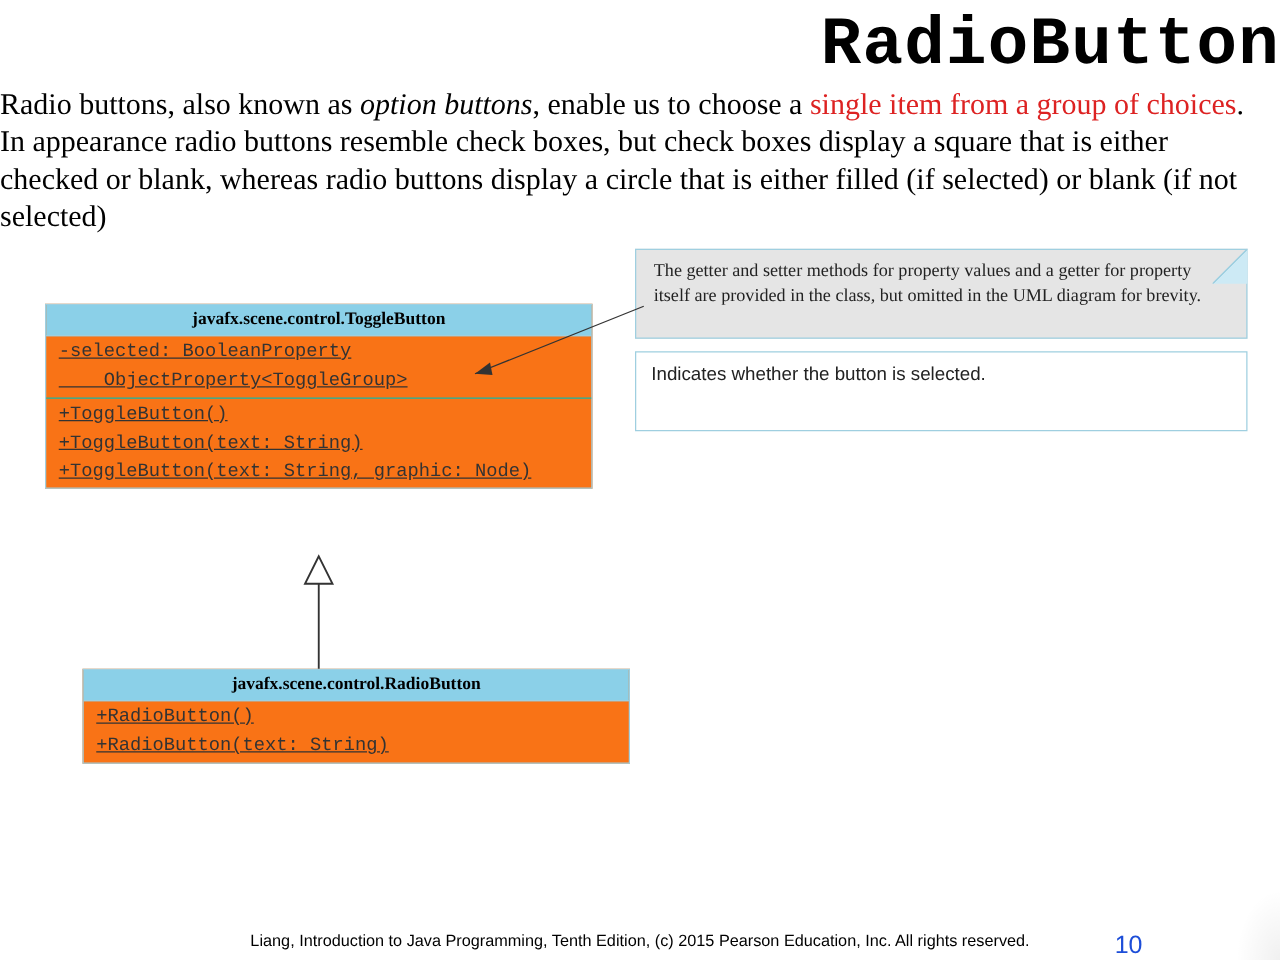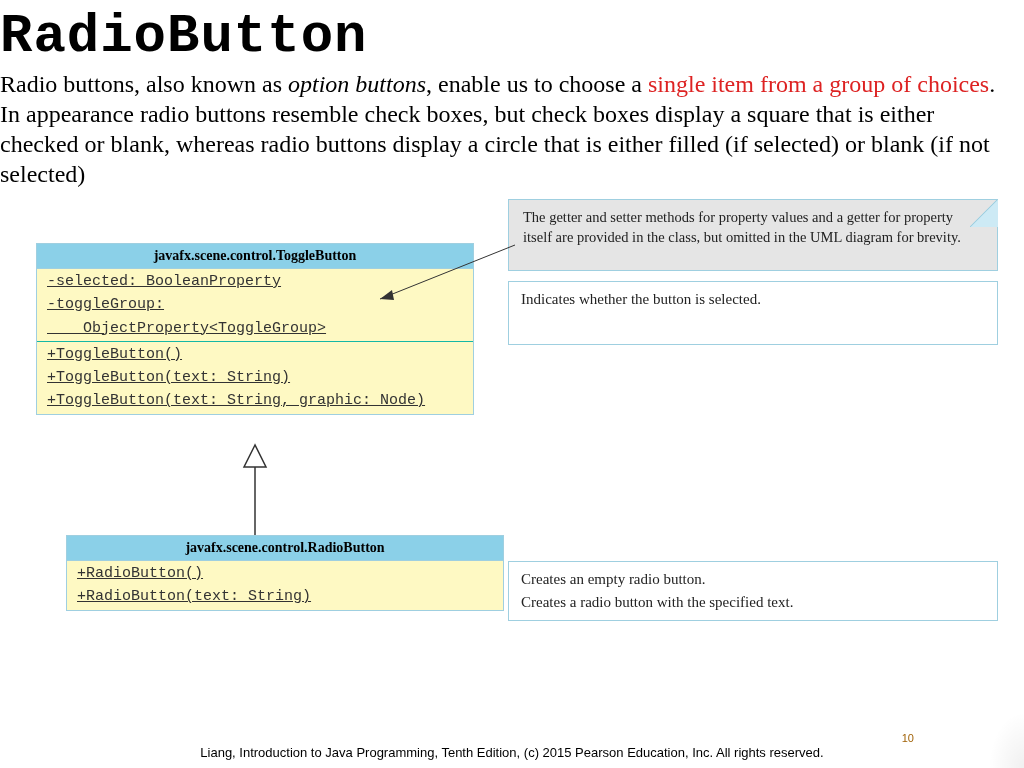--- a/index.html
+++ b/index.html
@@ -7,41 +7,41 @@
     width: 1024px;
     height: 768px;
     background: #fff;
     font-family: "Times New Roman", Times, serif;
     position: relative;
     overflow: hidden;
   }
   .title {
     font-family: Consolas, "Courier New", monospace;
     font-size: 54px;
-    text-align: left;
+    text-align: right;
     color: #000;
     margin-top: 6px;
     letter-spacing: 1px;
   }
   .intro {
     font-size: 24px;
     line-height: 1.25;
     color: #000;
     padding: 2px 14px 0 0;
   }
   .intro .ital { font-style: italic; }
   .intro .red { color: #d22; }
   .diagram-area {
     position: relative;
     margin-top: 10px;
     height: 520px;
   }
   .uml-box {
     position: absolute;
-    background: #fef9c3;
+    background: #f97316;
     border: 1px solid #9fcfe0;
   }
   .uml-header {
     background: #8bd0e8;
     border-bottom: 1px solid #9fcfe0;
     font-family: "Times New Roman", serif;
     font-size: 14px;
     font-weight: bold;
     text-align: center;
     padding: 4px 0;
@@ -53,21 +53,21 @@
     font-size: 15px;
     color: #333;
     line-height: 1.55;
     text-decoration: underline;
   }
   .uml-divider { border-top: 1px solid #14b8a6; }
   .desc-box {
     position: absolute;
     background: #fff;
     border: 1px solid #9fcfe0;
-    font-family: Liberation Serif, serif;
+    font-family: Liberation Sans, sans-serif;
     font-size: 15px;
     color: #222;
     padding: 6px 12px;
     line-height: 1.55;
   }
   .note-box {
     position: absolute;
     background: #e5e5e5;
     border: 1px solid #9fcfe0;
     font-family: "Times New Roman", serif;
@@ -87,24 +87,24 @@
     bottom: 8px;
     width: 100%;
     text-align: center;
     font-family: Arial, sans-serif;
     font-size: 13px;
     color: #000;
   }
   .pagenum {
     position: absolute;
     right: 110px;
-    bottom: 24px;
+    bottom: 0;
     font-family: Arial, sans-serif;
-    font-size: 11px;
-    color: #a16207;
+    font-size: 20px;
+    color: #1d4ed8;
   }
   .pagedeco {
     position: absolute;
     right: 0;
     bottom: 0;
     width: 60px;
     height: 90px;
     background:
       radial-gradient(ellipse 50px 80px at 100% 100%, rgba(0,0,0,0.06), transparent 70%);
   }
@@ -128,21 +128,20 @@
 
   <div class="note-box" style="left:508px; top:0px; width:490px; height:72px;">
     <span>The getter and setter methods for property values and a getter for property itself are provided in the class, but omitted in the UML diagram for brevity.</span>
     <div class="dog-ear"></div>
   </div>
 
   <div class="uml-box" style="left:36px; top:44px; width:438px;">
     <div class="uml-header">javafx.scene.control.ToggleButton</div>
     <div class="uml-section">
       <div>-selected: BooleanProperty</div>
-      <div>-toggleGroup:</div>
       <div style="white-space:pre;">    ObjectProperty&lt;ToggleGroup&gt;</div>
     </div>
     <div class="uml-section uml-divider">
       <div>+ToggleButton()</div>
       <div>+ToggleButton(text: String)</div>
       <div>+ToggleButton(text: String, graphic: Node)</div>
     </div>
   </div>
 
   <div class="desc-box" style="left:508px; top:82px; width:490px; height:64px;">
@@ -150,24 +149,20 @@
   </div>
 
   <div class="uml-box" style="left:36px; top:336px; width:438px;margin-left:30px;">
     <div class="uml-header">javafx.scene.control.RadioButton</div>
     <div class="uml-section">
       <div>+RadioButton()</div>
       <div>+RadioButton(text: String)</div>
     </div>
   </div>
 
-  <div class="desc-box" style="left:508px; top:362px; width:490px; height:60px;">
-    <div>Creates an empty radio button.</div>
-    <div>Creates a radio button with the specified text.</div>
-  </div>
 
   <svg class="arrows">
 
     <line x1="515" y1="46" x2="380" y2="100" stroke="#333" stroke-width="1"></line>
     <polygon points="380,100 392,91 394,101" fill="#333"></polygon>
 
     <line x1="255" y1="336" x2="255" y2="268" stroke="#333" stroke-width="1.5"></line>
     <polygon points="255,246 244,268 266,268" fill="#fff" stroke="#333" stroke-width="1.5"></polygon>
   </svg>
 

